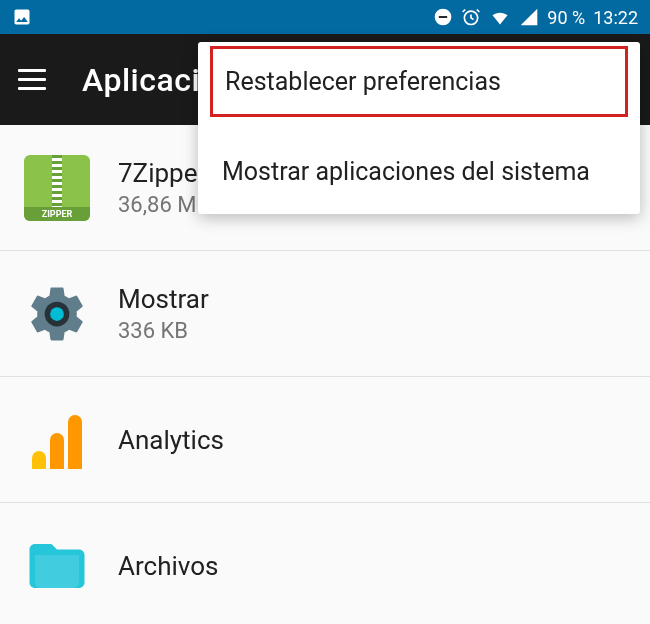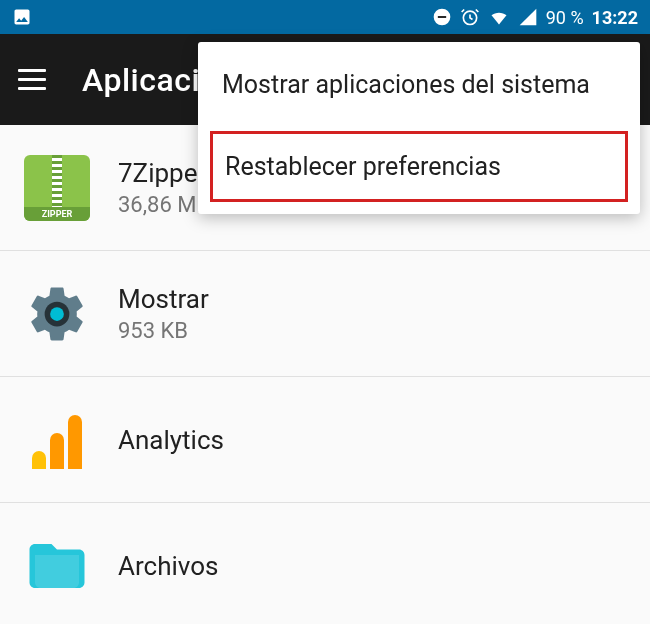--- a/index.html
+++ b/index.html
@@ -193,21 +193,21 @@
       <svg width="22" height="20" viewBox="0 0 24 24" fill="#fff">
           <path d="M12 21l9-11c-4.97-4.03-13.03-4.03-18 0l9 11z"></path>
         </svg>
     </span>
     <span class="status-icon">
       <svg width="20" height="20" viewBox="0 0 24 24" fill="#fff">
           <path d="M2 22h20V2L2 22z"></path>
         </svg>
     </span>
     <span>90 %</span>
-    <span style="font-weight:700">13:22</span>
+    <span style="font-weight:400">13:22</span>
   </div>
 </div>
 
 <div class="app-bar">
   <div class="hamburger">
     <span></span>
       <span></span>
       <span></span>
   </div>
   <div class="app-title">Aplicaciones</div>
@@ -231,21 +231,21 @@
   <div class="app-item">
     <div class="app-icon gear-icon">
       <svg viewBox="0 0 24 24">
           <path fill="#607d8b" d="M19.14 12.94c.04-.3.06-.61.06-.94 0-.32-.02-.64-.07-.94l2.03-1.58c.18-.14.23-.41.12-.61l-1.92-3.32c-.12-.22-.37-.29-.59-.22l-2.39.96c-.5-.38-1.03-.7-1.62-.94l-.36-2.54c-.04-.24-.24-.41-.48-.41h-3.84c-.24 0-.43.17-.47.41l-.36 2.54c-.59.24-1.13.57-1.62.94l-2.39-.96c-.22-.08-.47 0-.59.22L2.74 8.87c-.12.21-.08.47.12.61l2.03 1.58c-.05.3-.09.63-.09.94s.02.64.07.94l-2.03 1.58c-.18.14-.23.41-.12.61l1.92 3.32c.12.22.37.29.59.22l2.39-.96c.5.38 1.03.7 1.62.94l.36 2.54c.05.24.24.41.48.41h3.84c.24 0 .44-.17.47-.41l.36-2.54c.59-.24 1.13-.56 1.62-.94l2.39.96c.22.08.47 0 .59-.22l1.92-3.32c.12-.22.07-.47-.12-.61l-2.01-1.58z"></path>
           <circle cx="12" cy="12" r="4.5" fill="#263238"></circle>
           <circle cx="12" cy="12" r="2.5" fill="#00bcd4"></circle>
         </svg>
     </div>
     <div class="app-info">
       <div class="app-name">Mostrar</div>
-      <div class="app-size">953 KB</div>
+      <div class="app-size">336 KB</div>
     </div>
   </div>
 
   <div class="app-item">
     <div class="app-icon">
       <div class="analytics-icon">
         <div class="analytics-bar" style="height:18px;background:#ffc107"></div>
         <div class="analytics-bar" style="height:36px;background:#ff9800"></div>
         <div class="analytics-bar" style="height:54px;background:#ff9800"></div>
       </div>
@@ -263,15 +263,15 @@
         </svg>
     </div>
     <div class="app-info">
       <div class="app-name">Archivos</div>
     </div>
   </div>
 
 </div>
 
 <div class="popup-menu">
+  <div class="menu-item highlighted">Restablecer preferencias</div>
   <div class="menu-item">Mostrar aplicaciones del sistema</div>
-  <div class="menu-item highlighted">Restablecer preferencias</div>
 </div>
 
 </body></html>

